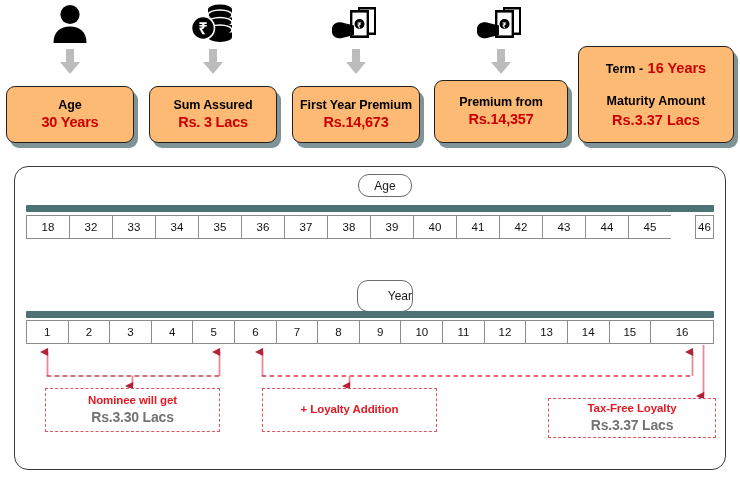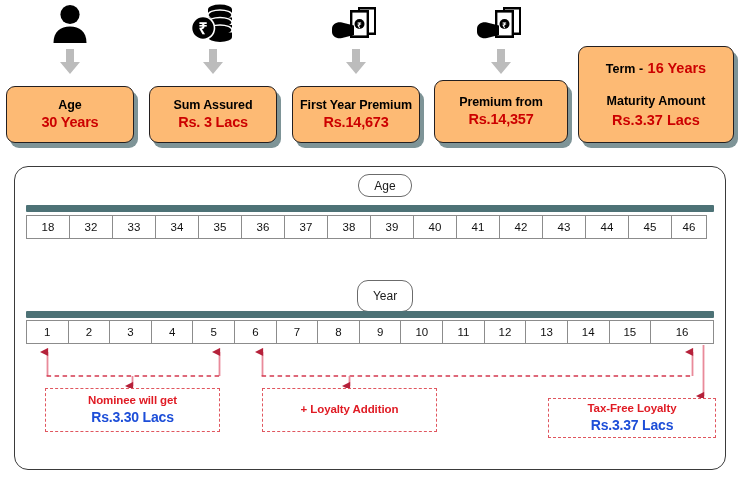--- a/index.html
+++ b/index.html
@@ -78,21 +78,21 @@
   
   .callout{
     position:absolute;
     border:1.4px dashed #e0565f;
     background:#fff;
     box-sizing:border-box;
     display:flex;flex-direction:column;align-items:center;justify-content:center;
     text-align:center;
   }
   .co-l1{color:#e01b24;font-weight:bold;font-size:11.5px;line-height:1.33;letter-spacing:-0.1px;}
-  .co-l2{color:#1d4ed8;font-weight:bold;font-size:14px;line-height:1.33;letter-spacing:-0.2px;}
+  .co-l2{color:#737373;font-weight:bold;font-size:14px;line-height:1.33;letter-spacing:-0.2px;}
 
   
   .conn{position:absolute;left:0;top:0;width:740px;height:479px;pointer-events:none;}
 </style>
 </head>
 <body>
 
 <div class="stage">
 
   <div class="topcol" style="left:6px;width:128px;">
@@ -228,24 +228,24 @@
     <div class="cell" style="width:43px;">36</div>
     <div class="cell" style="width:43px;">37</div>
     <div class="cell" style="width:43px;">38</div>
     <div class="cell" style="width:43px;">39</div>
     <div class="cell" style="width:43px;">40</div>
     <div class="cell" style="width:43px;">41</div>
     <div class="cell" style="width:43px;">42</div>
     <div class="cell" style="width:43px;">43</div>
     <div class="cell" style="width:43px;">44</div>
     <div class="cell" style="width:43px;">45</div>
-    <div class="cell" style="width:36px;">46</div>
-  </div>
-
-  <div class="pill" style="left:357px;top:280px;width:56px;height:32px;">
+    <div class="cell" style="width:19px;margin-left:24px;">46</div>
+  </div>
+
+  <div class="pill" style="left:357px;top:280px;width:56px;height:32px;justify-content:flex-end;">
     <span>Year</span>
   </div>
 
   <div class="teal-bar" style="left:26px;top:311px;width:688px;"></div>
 
   <div class="cells" style="left:26px;top:320px;width:688px;">
     <div class="cell" style="width:43px;">1</div>
     <div class="cell" style="width:43px;">2</div>
     <div class="cell" style="width:43px;">3</div>
     <div class="cell" style="width:43px;">4</div>

